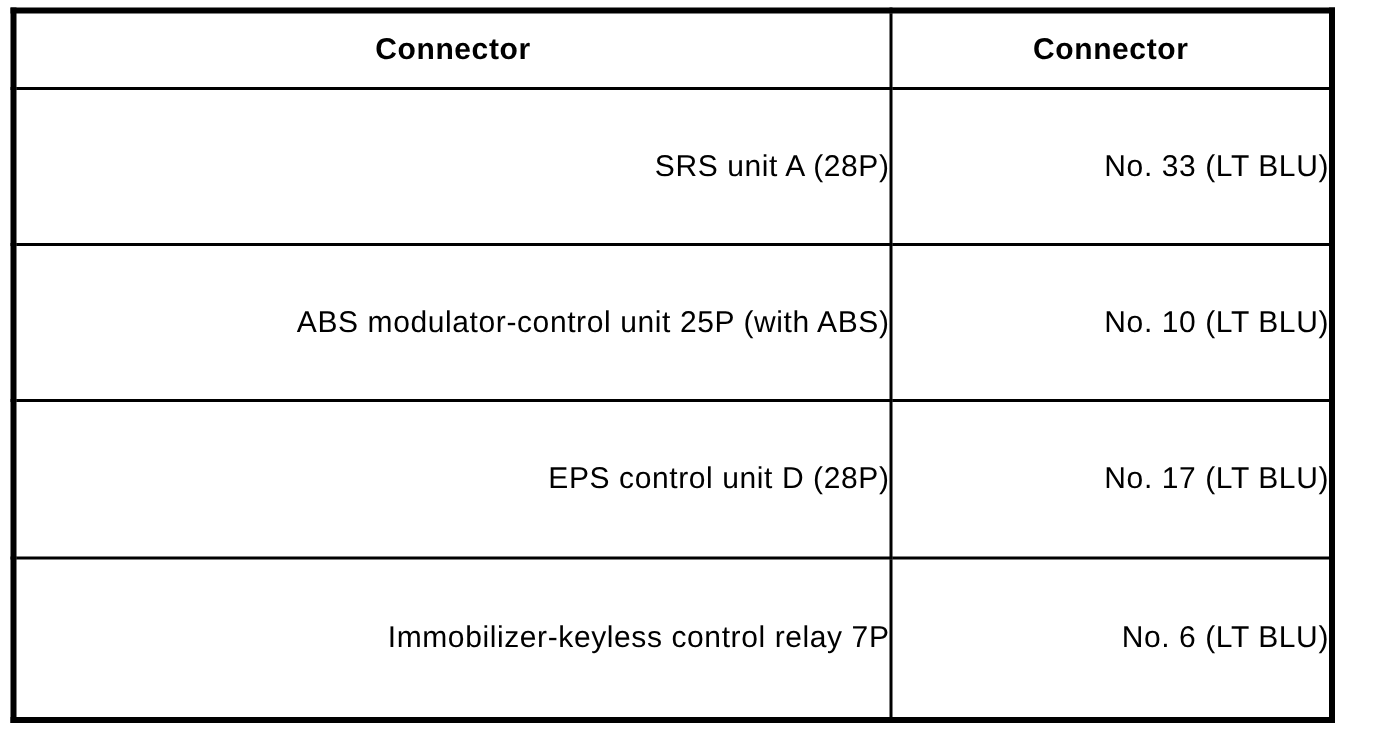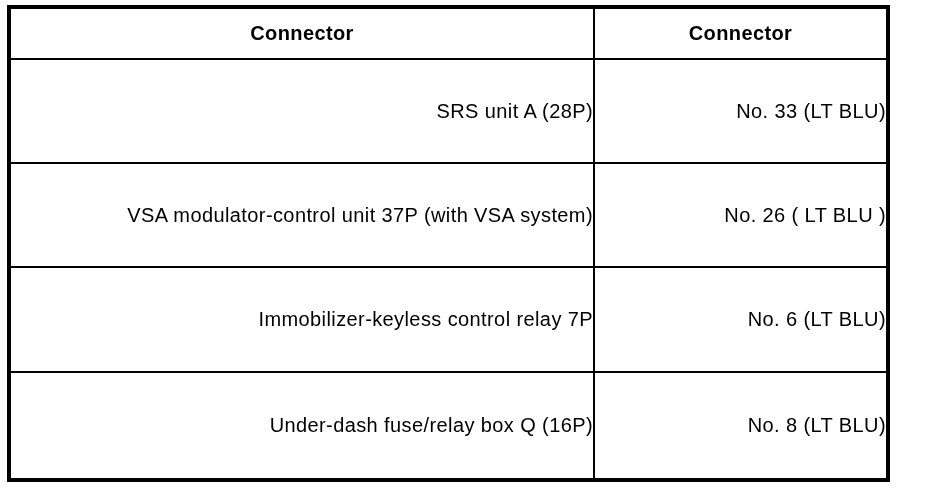--- a/index.html
+++ b/index.html
@@ -66,26 +66,26 @@
         <th>Connector</th>
         <th>Connector</th>
       </tr>
     </thead>
     <tbody>
       <tr>
         <td>SRS unit A (28P)</td>
         <td>No. 33 (LT BLU)</td>
       </tr>
       <tr>
-        <td>VSA modulator-control unit 37P (with VSA system)</td>
-        <td>No. 26 ( LT BLU )</td>
+        <td>ABS modulator-control unit 25P (with ABS)</td>
+        <td>No. 10 (LT BLU)</td>
+      </tr>
+      <tr>
+        <td>EPS control unit D (28P)</td>
+        <td>No. 17 (LT BLU)</td>
       </tr>
       <tr>
         <td>Immobilizer-keyless control relay 7P</td>
         <td>No. 6 (LT BLU)</td>
-      </tr>
-      <tr>
-        <td>Under-dash fuse/relay box Q (16P)</td>
-        <td>No. 8 (LT BLU)</td>
       </tr>
     </tbody>
   </table>
 </div>
 
 </body></html>

